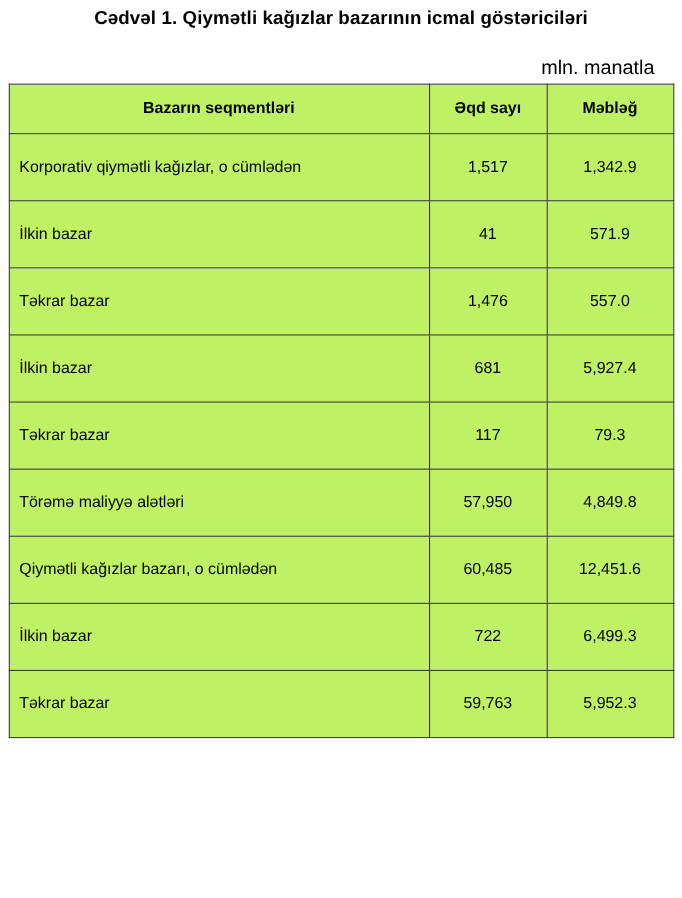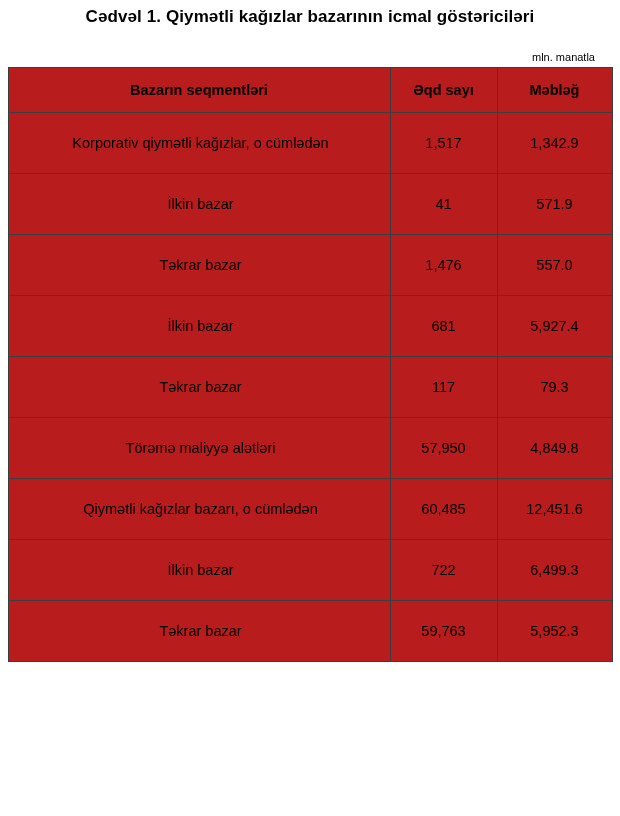--- a/index.html
+++ b/index.html
@@ -20,50 +20,49 @@
   }
   .title {
     text-align: center;
     font-weight: bold;
     font-size: 17px;
     padding-top: 7px;
     letter-spacing: 0.1px;
   }
   .unit-note {
     text-align: right;
-    font-size: 11px;
+    font-size: 18px;
     margin: 24px 25px 4px 0;
     padding-left: 44px;
   }
   table.summary {
     border-collapse: collapse;
     table-layout: fixed;
     width: 604px;
     margin: 0 auto;
   }
   table.summary col.c-seg { width: 382px; }
   table.summary col.c-deals { width: 107px; }
   table.summary col.c-amount { width: 115px; }
   table.summary th,
   table.summary td {
     border: 1px solid #3d3d3d;
     font-size: 14.5px;
     box-sizing: border-box;
-    background: #b91c1c;
+    background: #bef264;
   }
   table.summary th {
     height: 45px;
     font-weight: bold;
     text-align: center;
     vertical-align: middle;
   }
   table.summary td {
     height: 61px;
     vertical-align: middle;
-    text-align: center;
   }
   td.seg {
     text-align: left;
     padding-left: 9px;
     padding-right: 6px;
   }
   td.num {
     text-align: center;
   }
   tr.total-row td {

